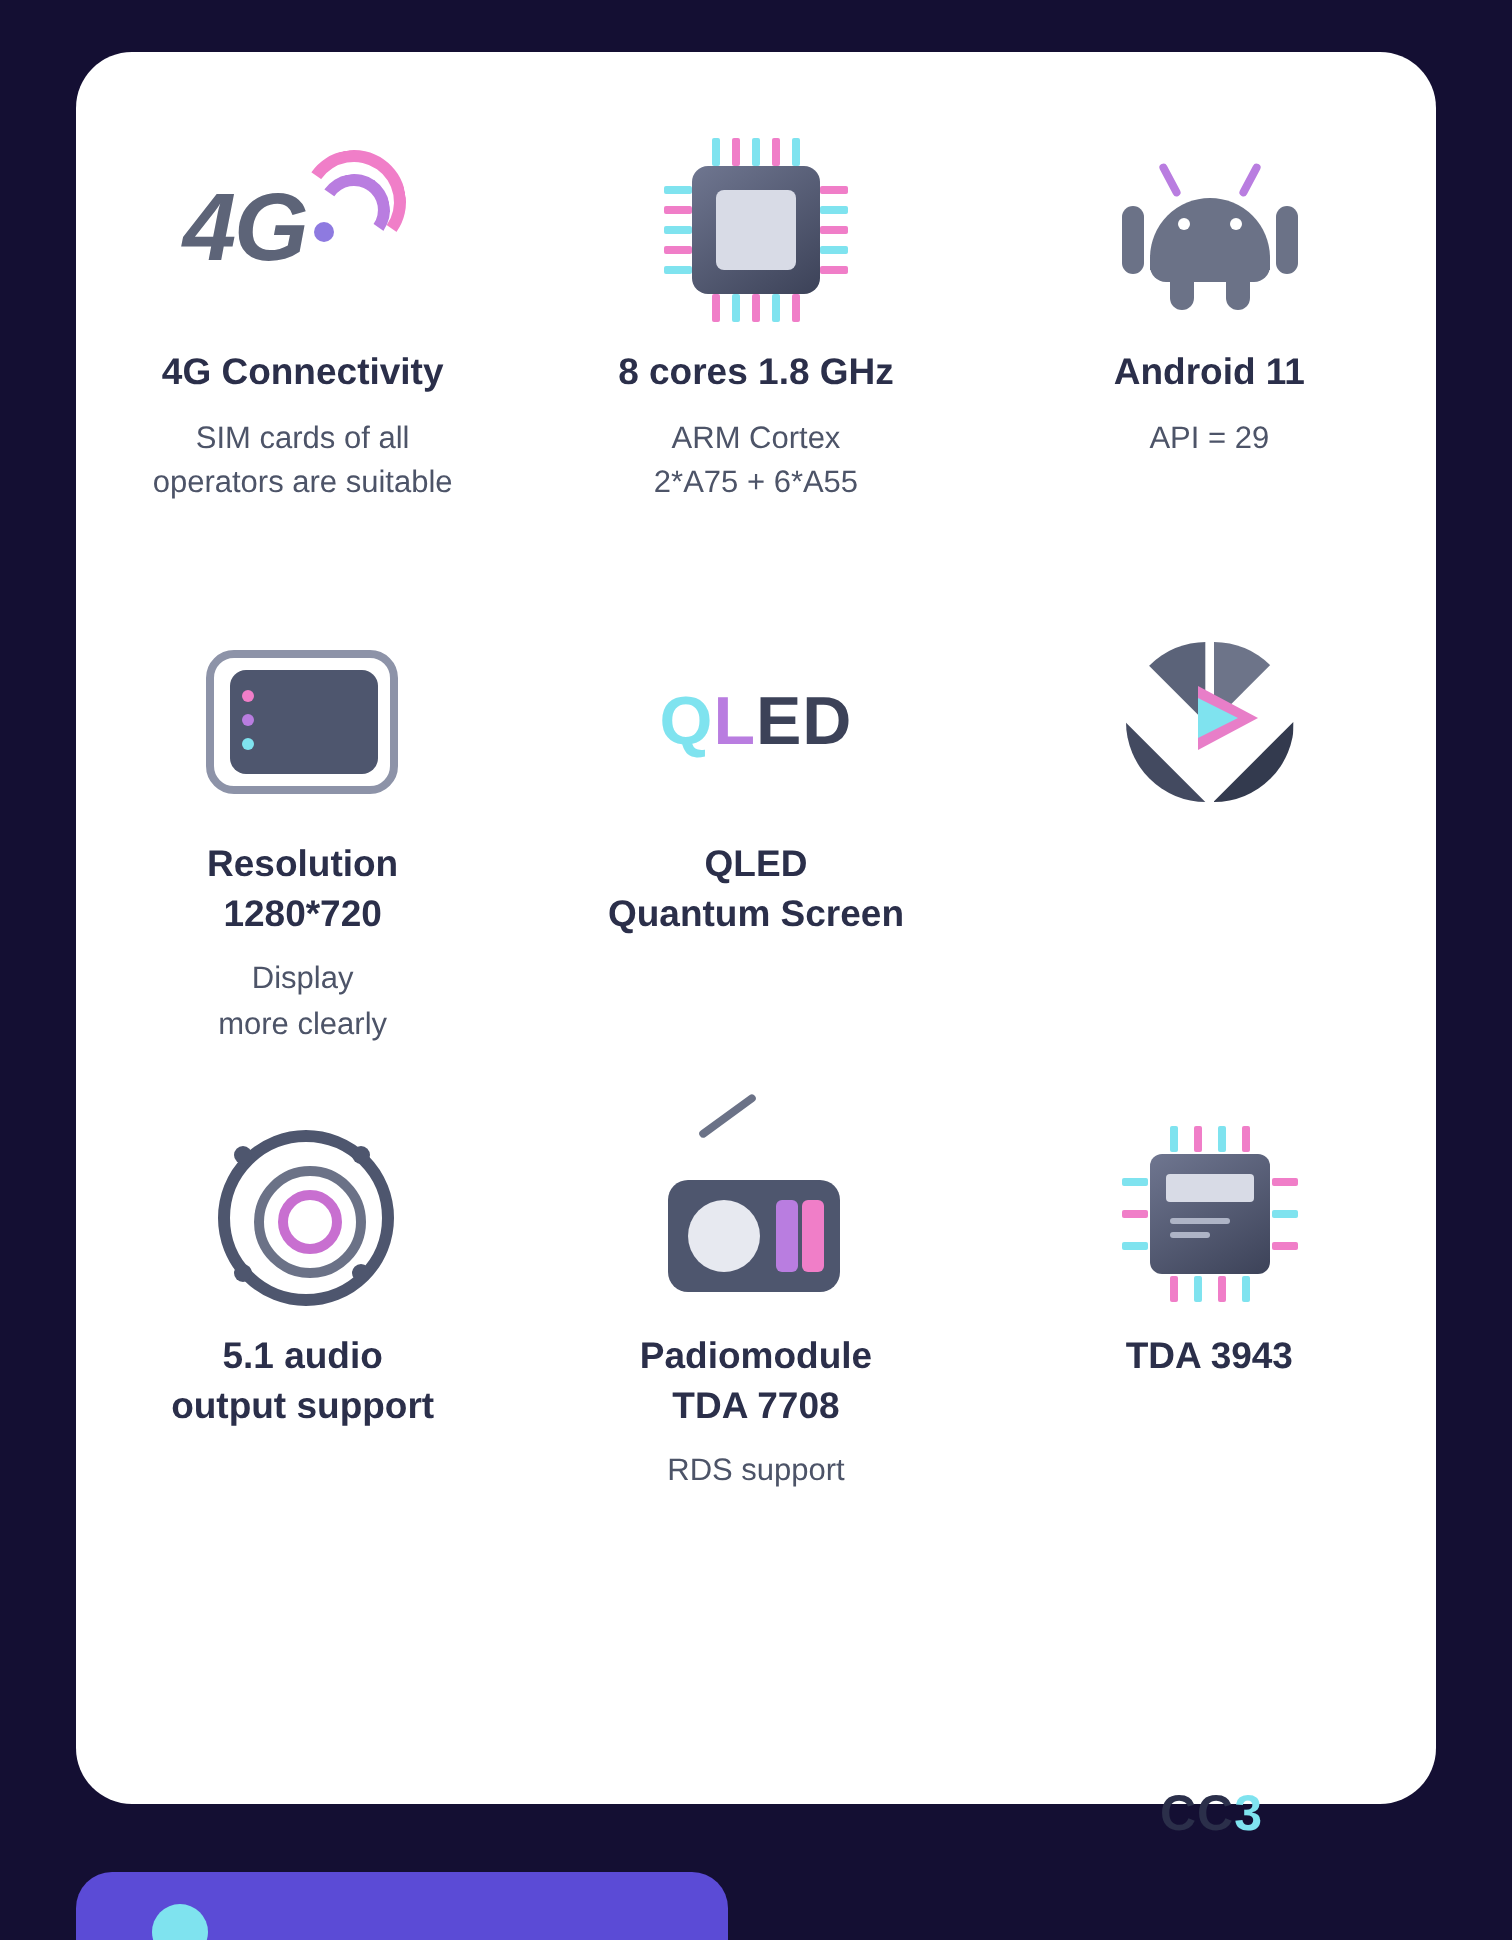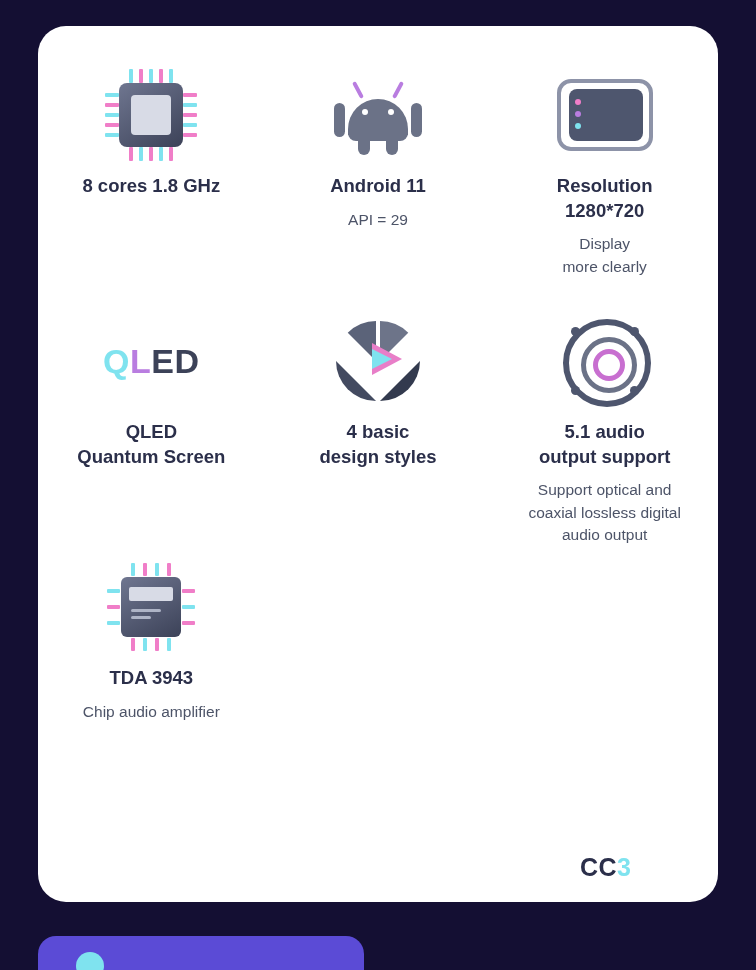--- a/index.html
+++ b/index.html
@@ -101,21 +101,21 @@
     font-size: 15.5px;
     color: #4d5468;
     text-align: center;
     line-height: 1.45;
     margin-top: 10px;
     white-space: pre-line;
   }
   .brand {
     position: absolute;
     left: 580px;
-    top: 853px;
+    top: 893px;
     font-size: 25px;
     font-weight: bold;
     letter-spacing: 0.5px;
   }
   .brand .cc { color: #2b2f4a; }
   .brand .three { color: #7fe3ef; }
 
   
   .ico { position: relative; }
 
@@ -417,20 +417,33 @@
 </head>
 <body>
 
 <div class="page">
 
   <div class="card"></div>
   <div class="corner-notch"></div>
 
   <div class="grid">
 
+    <div class="cell">
+      <div class="icon-wrap">
+        <div class="ico ico-4g">
+          <div class="txt">4G</div>
+          <div class="arc a1"></div>
+          <div class="arc a2"></div>
+          <div class="dot"></div>
+        </div>
+      </div>
+      <div class="title">4G Connectivity</div>
+      <div class="subtitle">SIM cards of all
+operators are suitable</div>
+    </div>
 
     <div class="cell">
       <div class="icon-wrap">
         <div class="ico ico-cpu">
           <div class="chip"></div>
           <div class="core"></div>
           <div class="pin top" style="left:24px"></div>
           <div class="pin top pink" style="left:34px"></div>
           <div class="pin top" style="left:44px"></div>
           <div class="pin top pink" style="left:54px"></div>
@@ -446,20 +459,22 @@
           <div class="pin lft pink" style="top:54px"></div>
           <div class="pin lft" style="top:64px"></div>
           <div class="pin rgt pink" style="top:24px"></div>
           <div class="pin rgt" style="top:34px"></div>
           <div class="pin rgt pink" style="top:44px"></div>
           <div class="pin rgt" style="top:54px"></div>
           <div class="pin rgt pink" style="top:64px"></div>
         </div>
       </div>
       <div class="title">8 cores 1.8 GHz</div>
+      <div class="subtitle">ARM Cortex
+2*A75 + 6*A55</div>
     </div>
 
     <div class="cell">
       <div class="icon-wrap">
         <div class="ico ico-android">
           <div class="ant l"></div>
           <div class="ant r"></div>
           <div class="body"></div>
           <div class="body2"></div>
           <div class="arm l"></div>
@@ -507,43 +522,52 @@
       <div class="icon-wrap">
         <div class="ico ico-pinwheel">
           <div class="blade p1"></div>
           <div class="blade p2"></div>
           <div class="blade p3"></div>
           <div class="blade p4"></div>
           <div class="swoosh"></div>
           <div class="swoosh2"></div>
         </div>
       </div>
-      <div class="title">4 basic
-design styles</div>
     </div>
 
     <div class="cell">
       <div class="icon-wrap">
         <div class="ico ico-speaker">
           <div class="ring"></div>
           <div class="cone"></div>
           <div class="cap"></div>
           <div class="screw s1"></div>
           <div class="screw s2"></div>
           <div class="screw s3"></div>
           <div class="screw s4"></div>
         </div>
       </div>
       <div class="title">5.1 audio
 output support</div>
-      <div class="subtitle">Support optical and
-coaxial lossless digital
-audio output</div>
-    </div>
-
+    </div>
+
+    <div class="cell">
+      <div class="icon-wrap">
+        <div class="ico ico-radio">
+          <div class="ant"></div>
+          <div class="box"></div>
+          <div class="dial"></div>
+          <div class="bar b1"></div>
+          <div class="bar b2"></div>
+        </div>
+      </div>
+      <div class="title">Padiomodule
+TDA 7708</div>
+      <div class="subtitle">RDS support</div>
+    </div>
 
     <div class="cell">
       <div class="icon-wrap">
         <div class="ico ico-amp">
           <div class="chip"></div>
           <div class="band"></div>
           <div class="line l1"></div>
           <div class="line l2"></div>
           <div class="pin top" style="left:26px"></div>
           <div class="pin top pink" style="left:38px"></div>
@@ -555,21 +579,20 @@
           <div class="pin bot" style="left:62px"></div>
           <div class="pin lft" style="top:28px"></div>
           <div class="pin lft pink" style="top:44px"></div>
           <div class="pin lft" style="top:60px"></div>
           <div class="pin rgt pink" style="top:28px"></div>
           <div class="pin rgt" style="top:44px"></div>
           <div class="pin rgt pink" style="top:60px"></div>
         </div>
       </div>
       <div class="title">TDA 3943</div>
-      <div class="subtitle">Chip audio amplifier</div>
     </div>
 
   </div>
 
   <div class="brand">
     <span class="cc">CC</span><span class="three">3</span>
   </div>
 
   <div class="bottom-strip">
     <div class="dot"></div>

